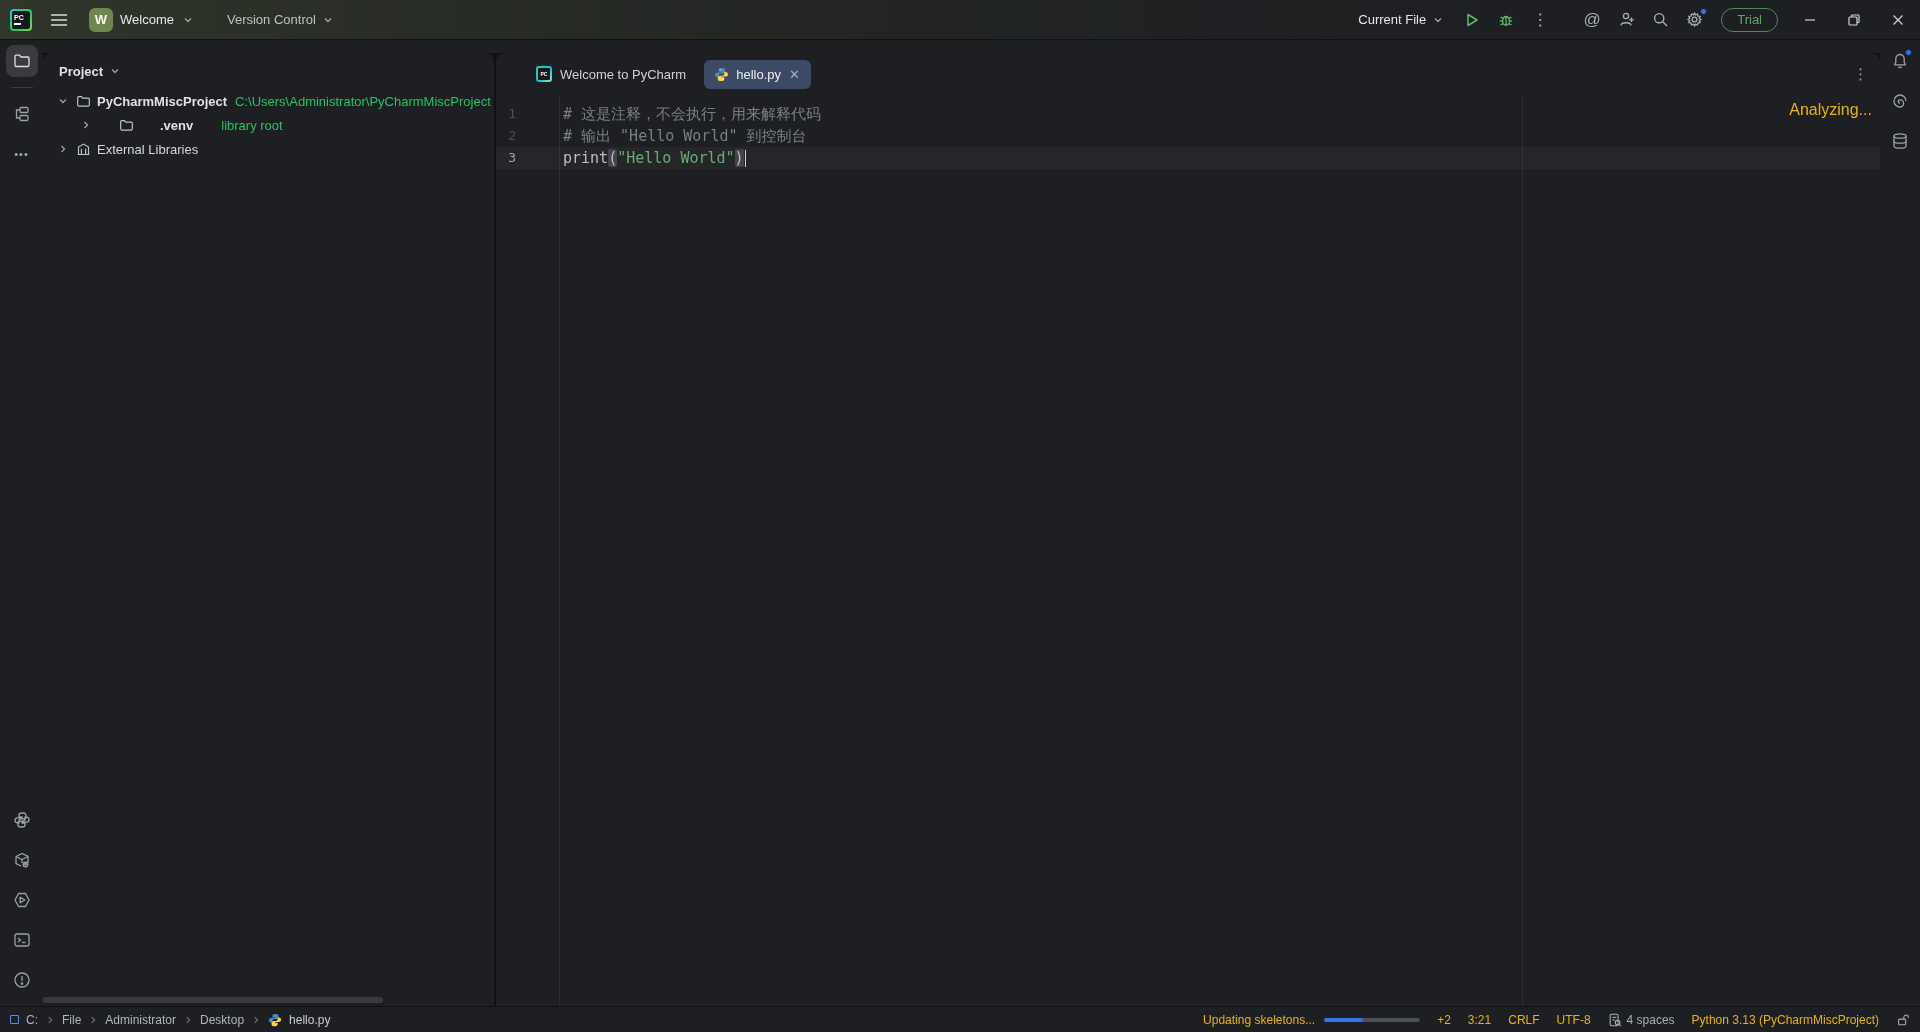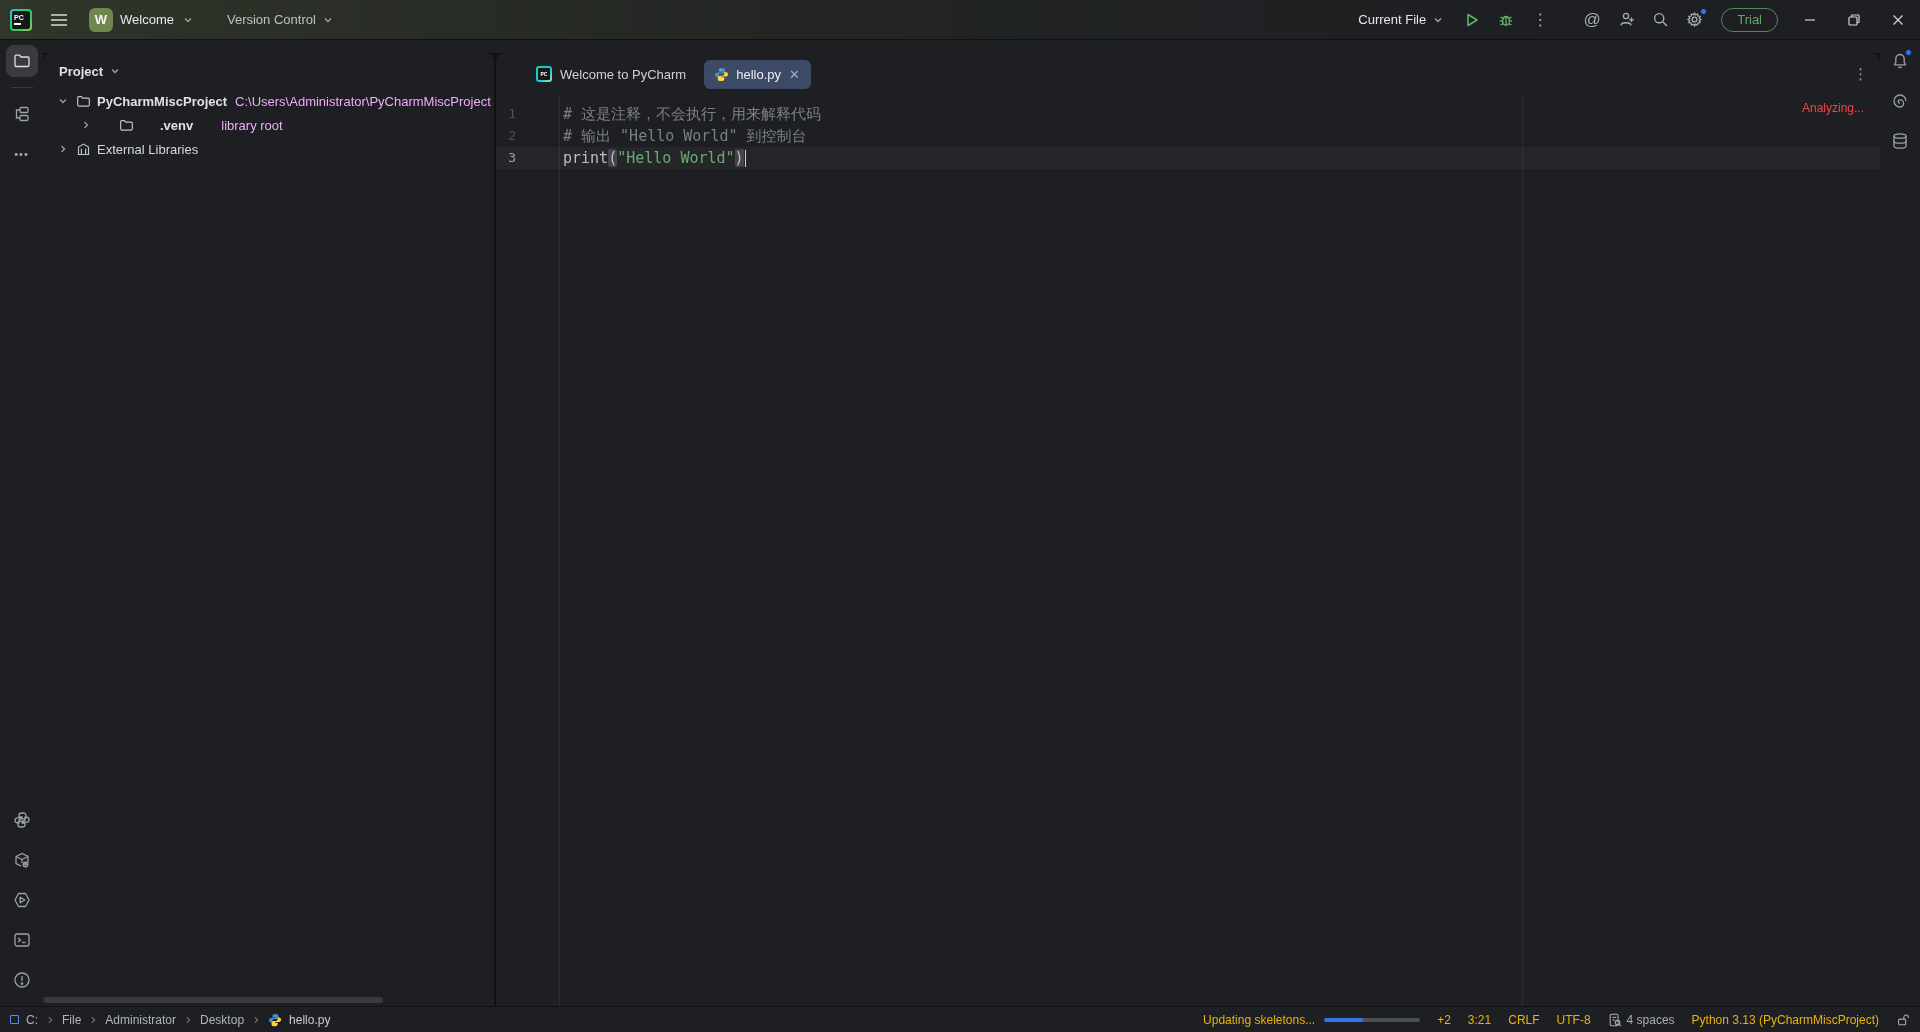--- a/index.html
+++ b/index.html
@@ -47,21 +47,21 @@
   .project-panel { position:absolute; left:0; top:0; width:451px; bottom:0; background:#1E1F22; border-radius:8px 8px 0 0; overflow:hidden; }
   .pp-header { display:flex; align-items:center; gap:5px; height:36px; padding-left:16px; }
   .pp-title { font-weight:bold; font-size:13px; color:#DFE1E5; }
   .tree { position:relative; font-size:13px; }
   .tree-row { position:relative; height:24px; display:flex; align-items:center; white-space:nowrap; overflow:hidden; }
   .row-hl { position:absolute; left:4px; right:2px; top:0; bottom:0; background:#393B40; border-radius:5px; }
   .tree-row > * { position:relative; }
   .tw { display:inline-flex; width:16px; justify-content:center; flex:0 0 16px; }
   .tname-b { font-weight:bold; color:#DFE1E5; margin-left:6px; }
   .tname { color:#D5D8DE; margin-left:6px; }
-  .tmuted { color:#f0abfc; margin-left:8px; overflow:hidden; text-overflow:clip;text-align:right; }
+  .tmuted { color:#22c55e; margin-left:8px; overflow:hidden; text-overflow:clip;text-align:right; }
   .ind-0 { padding-left:12px; } .ind-icon { padding-left:33px; } .ind-1 { padding-left:35px;gap:20px; }
   .hscroll { position:absolute; left:0; bottom:3px; height:6px; width:340px; background:#4E5157; opacity:.55; border-radius:3px; }
 
   
   .editor-panel { position:absolute; left:453px; top:0; right:0; bottom:0; background:#1E1F22; border-radius:8px 8px 0 0; }
   .tabbar { position:relative; height:42px; display:flex; align-items:center; padding-left:28px; }
   .tab { display:flex; align-items:center; gap:8px; padding:0 12px; height:42px; color:#CED0D6; }
   .tab-pill { display:flex; align-items:center; gap:7px; height:29px; padding:0 10px; margin-left:6px; background:#3C4A66; border-radius:6px; color:#ECEEF2; }
   .tab-close { font-size:13px; color:#A8AEBE; line-height:1; padding:0 1px; }
   .tabbar-more { position:absolute; right:12px; top:0; height:42px; display:flex; align-items:center; color:#9DA0A8; font-size:15px; }
@@ -74,21 +74,21 @@
   .lines { position:absolute; left:0; right:0; top:8px; }
   .code-line { position:relative; height:22px; line-height:22px; display:flex; }
   .code-line.current { background:rgba(255,255,255,0.035); }
   .lnum { flex:0 0 63px; text-align:right; padding-right:43px; color:#4B5059; font-size:13px; }
   .code-line.current .lnum { color:#A1A3AB; }
   .ltext { padding-left:4px; color:#BCBEC4; white-space:pre; }
   .t-com { color:#7A7E85; }
   .t-str { color:#6AAB73; }
   .t-par { background:#43454A; border-radius:2px; }
   .caret { display:inline-block; width:1.5px; height:17px; background:#CED0D6; vertical-align:middle; margin-left:1px; }
-  .analyzing { position:absolute; top:6px; right:16px; color:#ef4444; font-size:12px; font-family:"Liberation Sans",sans-serif; }
+  .analyzing { position:absolute; top:6px; right:8px; color:#eab308; font-size:16px; font-family:"Liberation Sans",sans-serif; }
 
   
   .statusbar { position:absolute; left:0; right:0; bottom:0; height:26px; background:#1E1F22; border-top:1px solid #101113;
     display:flex; align-items:center; padding:0 10px; font-size:12px; color:#A8ADB8; }
   .crumbs { display:flex; align-items:center; gap:7px; }
   .crumb { color:#B0B4BC; }
   .crumb-sep { color:#6F737A; display:flex; }
   .drive-icon { width:9px; height:9px; border:1.5px solid #548AF7; border-radius:1px; display:inline-block; }
   .sb-right { margin-left:auto; display:flex; align-items:center; gap:17px; }
   .progress { display:flex; align-items:center; gap:9px; }

